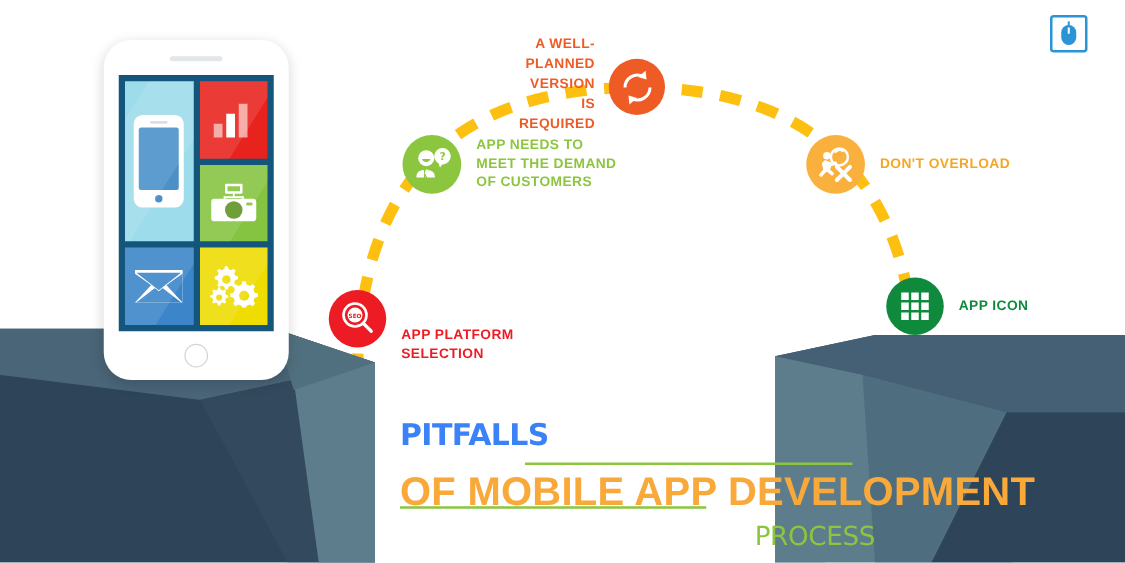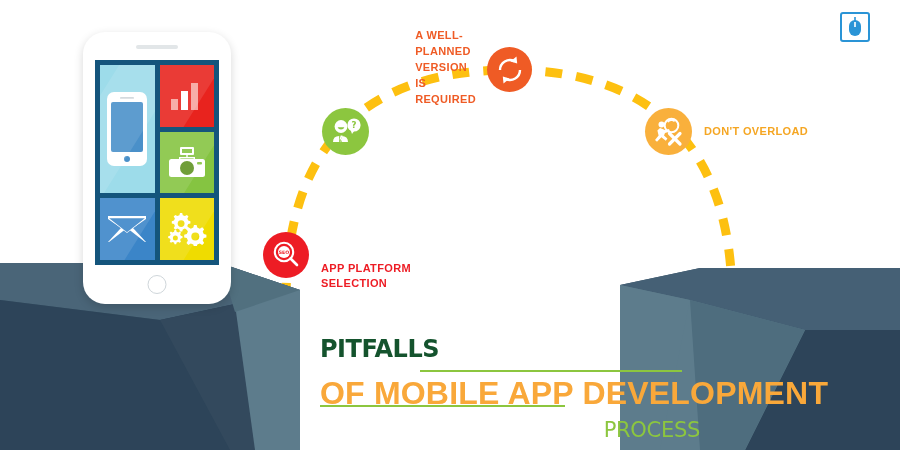--- a/index.html
+++ b/index.html
@@ -89,41 +89,41 @@
 
   #node-demand     { left:322px; top:108px; }
   #node-demand .node-circle { width:47px; height:47px; background:#8cc63f; }
   #node-demand .node-label  { color:#8cc63f; }
 
   #node-version    { left:487px; top:47px; }
   #node-version .node-circle { width:45px; height:45px; background:#ef5b25; }
   #node-version-label {
     position:absolute; right:56px; top:-20px;
     color:#ef5b25; font-weight:bold; font-size:11px;
-    letter-spacing:.35px; line-height:16px; white-space:pre-line;
+    letter-spacing:.35px; line-height:16px; text-align:right; white-space:pre-line;
   }
 
   #node-overload   { left:645px; top:108px; }
   #node-overload .node-circle { width:47px; height:47px; background:#f9b03c; }
   #node-overload .node-label  { color:#f5a623; }
 
   #node-appicon    { left:709px; top:222px; }
   #node-appicon .node-circle { width:46px; height:46px; background:#0f8a3c; }
   #node-appicon .node-label  { color:#0f8a3c; }
 
   
   #cliff-layer { z-index:5; }
 
   
   #headline { position:absolute; left:320px; top:327px; width:380px; z-index:8; }
   #headline-pitfalls {
     font-family:"DejaVu Sans", sans-serif;
     font-weight:bold;
     font-size:34px;
-    color:#14532d;
+    color:#3b82f6;
     letter-spacing:-.5px;
     line-height:36px;
     font-variant:small-caps;
     text-transform:lowercase;
   }
   .rule { height:2px; background:#8cc63f; }
   #rule-top   { position:absolute; left:100px; top:43px; width:262px; }
   #rule-bottom{ position:absolute; left:0px;  top:78px; width:245px; }
   #headline-main {
     position:absolute; left:0; top:48px;
@@ -261,20 +261,23 @@
         <circle cx="11" cy="9.5" r="6.4" fill="#ffffff"></circle>
         <path d="M7.6 10.2 a3.6 3.6 0 0 0 6.8 0z" fill="#8cc63f"></path>
         <path d="M3 25 q0-6 6.2-6 l0 6z" fill="#ffffff"></path>
         <path d="M11.6 19 q6.4 0 6.4 6 l-6.4 0z" fill="#ffffff"></path>
         <path d="M10.6 18.6 l2 0 -1.4 3 1.6 0 -2.6 4 .8-3.2 -1.4 0z" fill="#ffffff"></path>
         <circle cx="24" cy="8" r="6.6" fill="#ffffff"></circle>
         <polygon points="20.5,12.5 22,17 24.5,13.5" fill="#ffffff"></polygon>
         <text x="24" y="11" font-family="DejaVu Sans, sans-serif" font-size="8.6" font-weight="bold" fill="#8cc63f" text-anchor="middle">?</text>
       </svg>
     </div>
+    <div class="node-label">APP NEEDS TO
+MEET THE DEMAND
+OF CUSTOMERS</div>
   </div>
 
   <div class="node" id="node-version">
     <div id="node-version-label">A WELL-PLANNED
 VERSION IS REQUIRED</div>
     <div class="node-circle">
       <svg width="30" height="30" viewBox="0 0 30 30">
         <path d="M5 15 a10 10 0 0 1 14.5-8.9" fill="none" stroke="#ffffff" stroke-width="2.4" stroke-linecap="butt"></path>
         <polygon points="21.5,1.5 22.2,8.6 15.4,6.6" fill="#ffffff"></polygon>
         <path d="M25 15 a10 10 0 0 1 -14.5 8.9" fill="none" stroke="#ffffff" stroke-width="2.4" stroke-linecap="butt"></path>
@@ -290,20 +293,38 @@
         <path d="M14.8 5.2 a4.4 4.4 0 0 1 6.8-.9" fill="none" stroke="#ffffff" stroke-width="1.6"></path>
         <circle cx="8.5" cy="7.5" r="3" fill="#ffffff"></circle>
         <path d="M7 11 l5 2 4 -1 1 2.4 -5 1.6 -1 2.6 3.4 3 -1.6 2.2 -4.4-3.6 -4.4 4.6 -2-1.8 3.6-4.4 -1.2-5z" fill="#ffffff"></path>
         <line x1="16.5" y1="16.5" x2="27" y2="27" stroke="#ffffff" stroke-width="3.2" stroke-linecap="round"></line>
         <line x1="27" y1="16.5" x2="16.5" y2="27" stroke="#ffffff" stroke-width="3.2" stroke-linecap="round"></line>
       </svg>
     </div>
     <div class="node-label">DON'T OVERLOAD</div>
   </div>
 
+  <div class="node" id="node-appicon">
+    <div class="node-circle">
+      <svg width="24" height="24" viewBox="0 0 24 24">
+        <g fill="#ffffff">
+          <rect x="1" y="1" width="6" height="6"></rect>
+          <rect x="9" y="1" width="6" height="6"></rect>
+          <rect x="17" y="1" width="6" height="6"></rect>
+          <rect x="1" y="9" width="6" height="6"></rect>
+          <rect x="9" y="9" width="6" height="6"></rect>
+          <rect x="17" y="9" width="6" height="6"></rect>
+          <rect x="1" y="17" width="6" height="6"></rect>
+          <rect x="9" y="17" width="6" height="6"></rect>
+          <rect x="17" y="17" width="6" height="6"></rect>
+        </g>
+      </svg>
+    </div>
+    <div class="node-label">APP ICON</div>
+  </div>
 
   <div id="headline">
     <div id="headline-pitfalls">Pitfalls</div>
     <div class="rule" id="rule-top"></div>
     <div id="headline-main">OF MOBILE APP DEVELOPMENT</div>
     <div class="rule" id="rule-bottom"></div>
     <div id="headline-process">Process</div>
   </div>
 
 </div>

